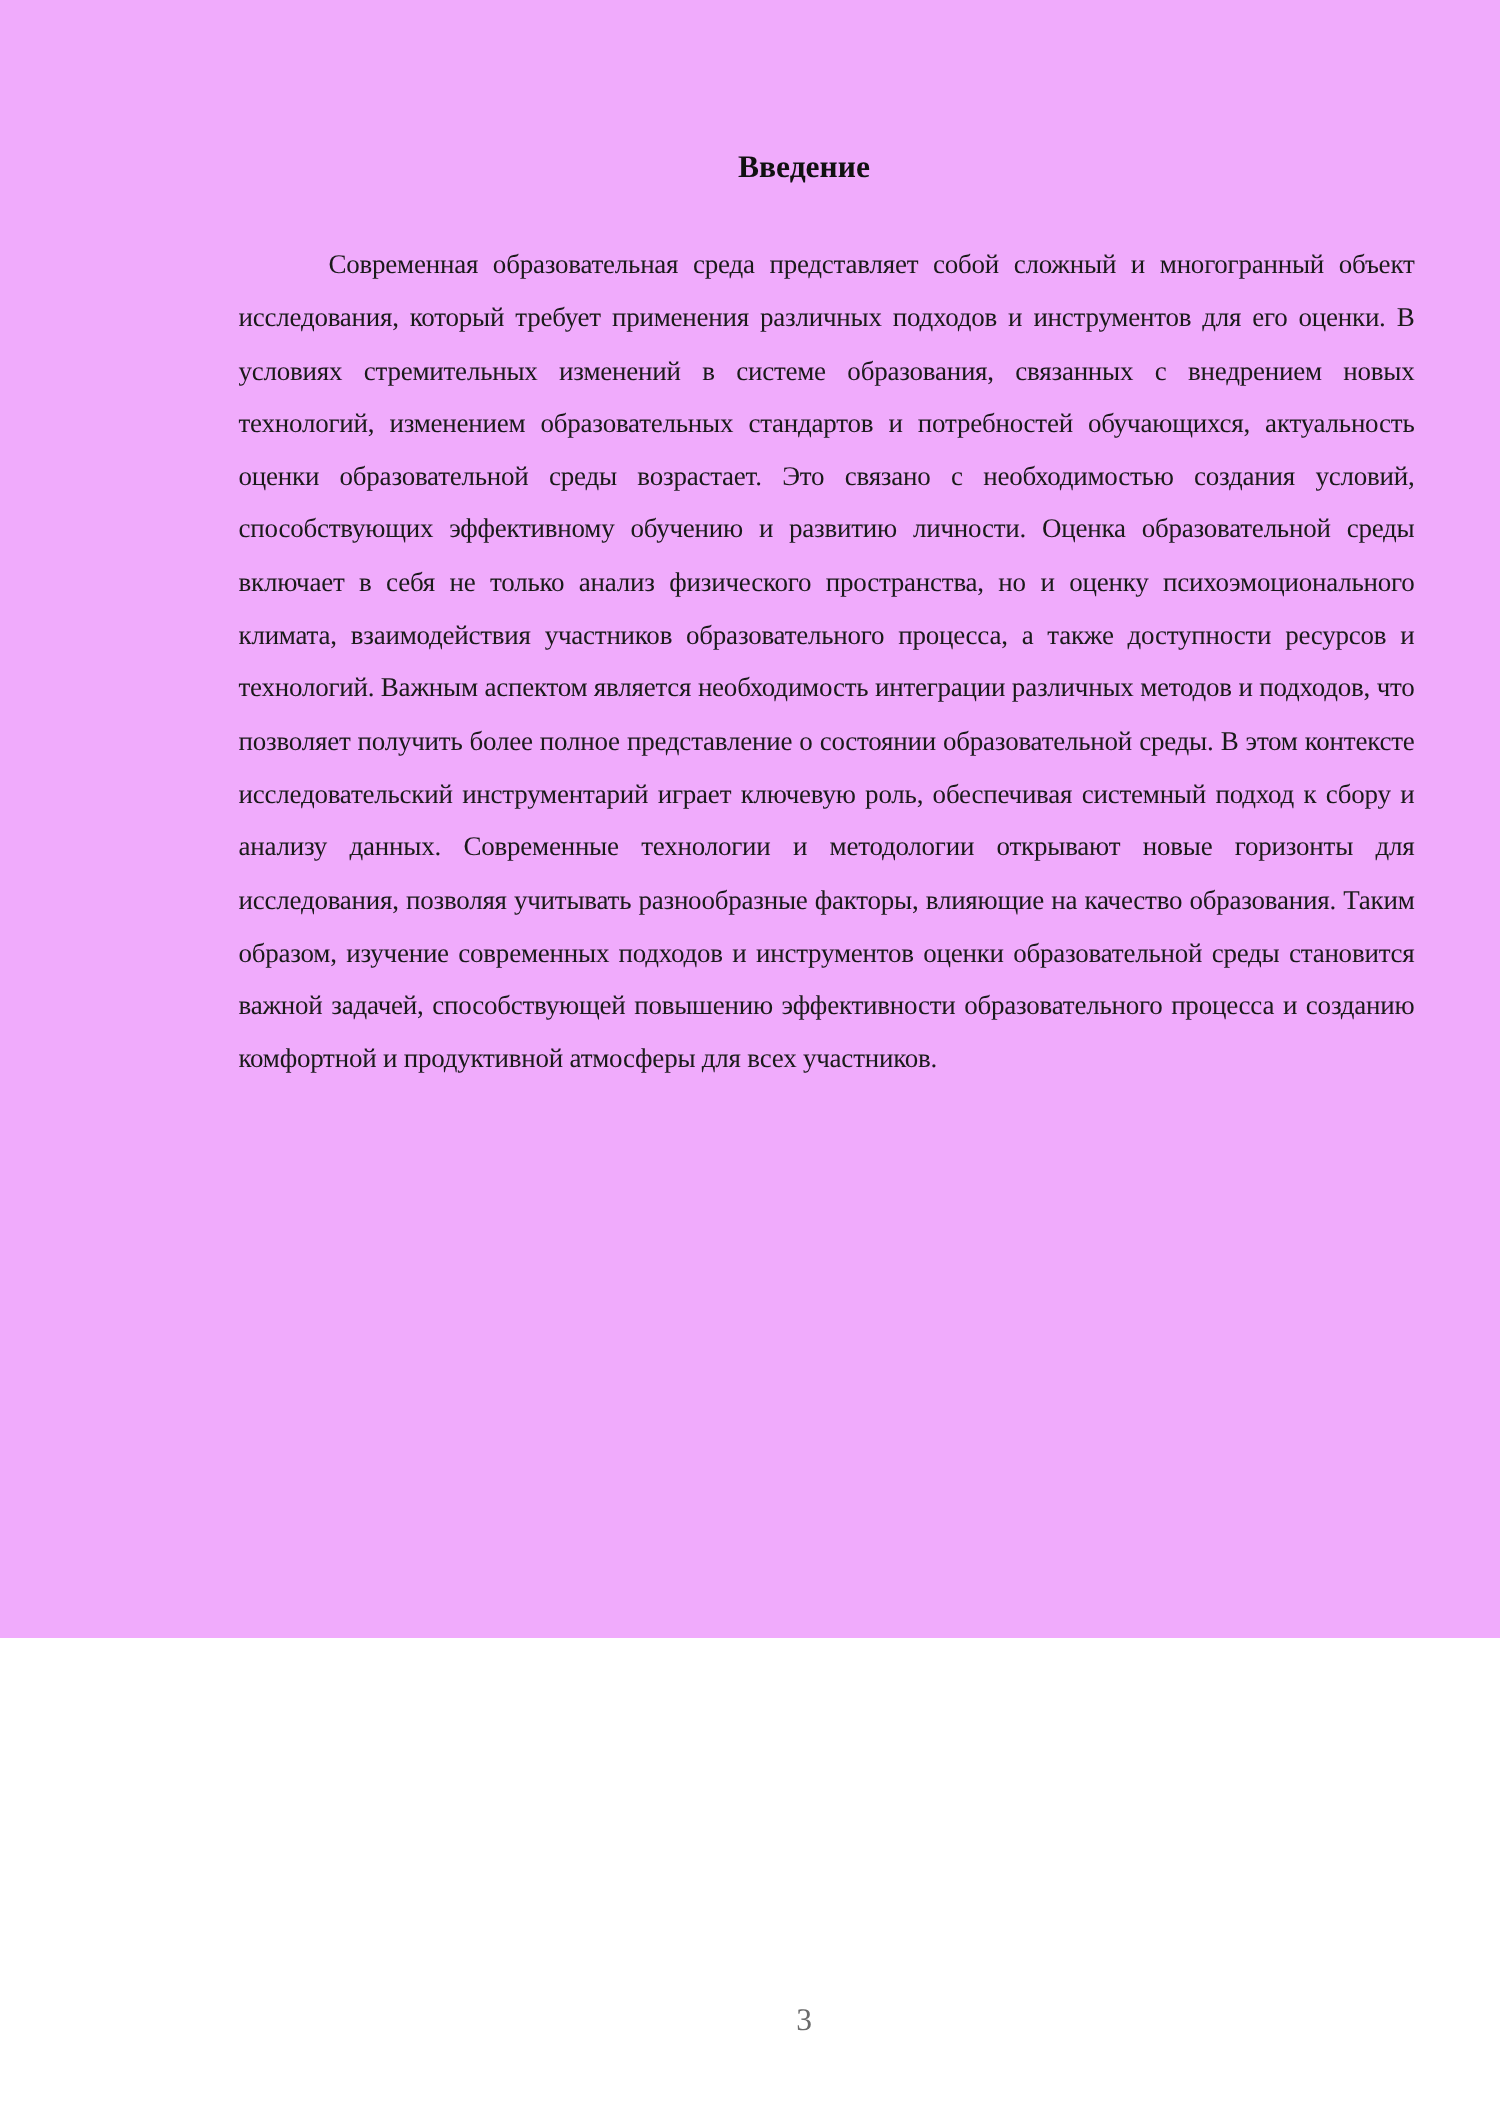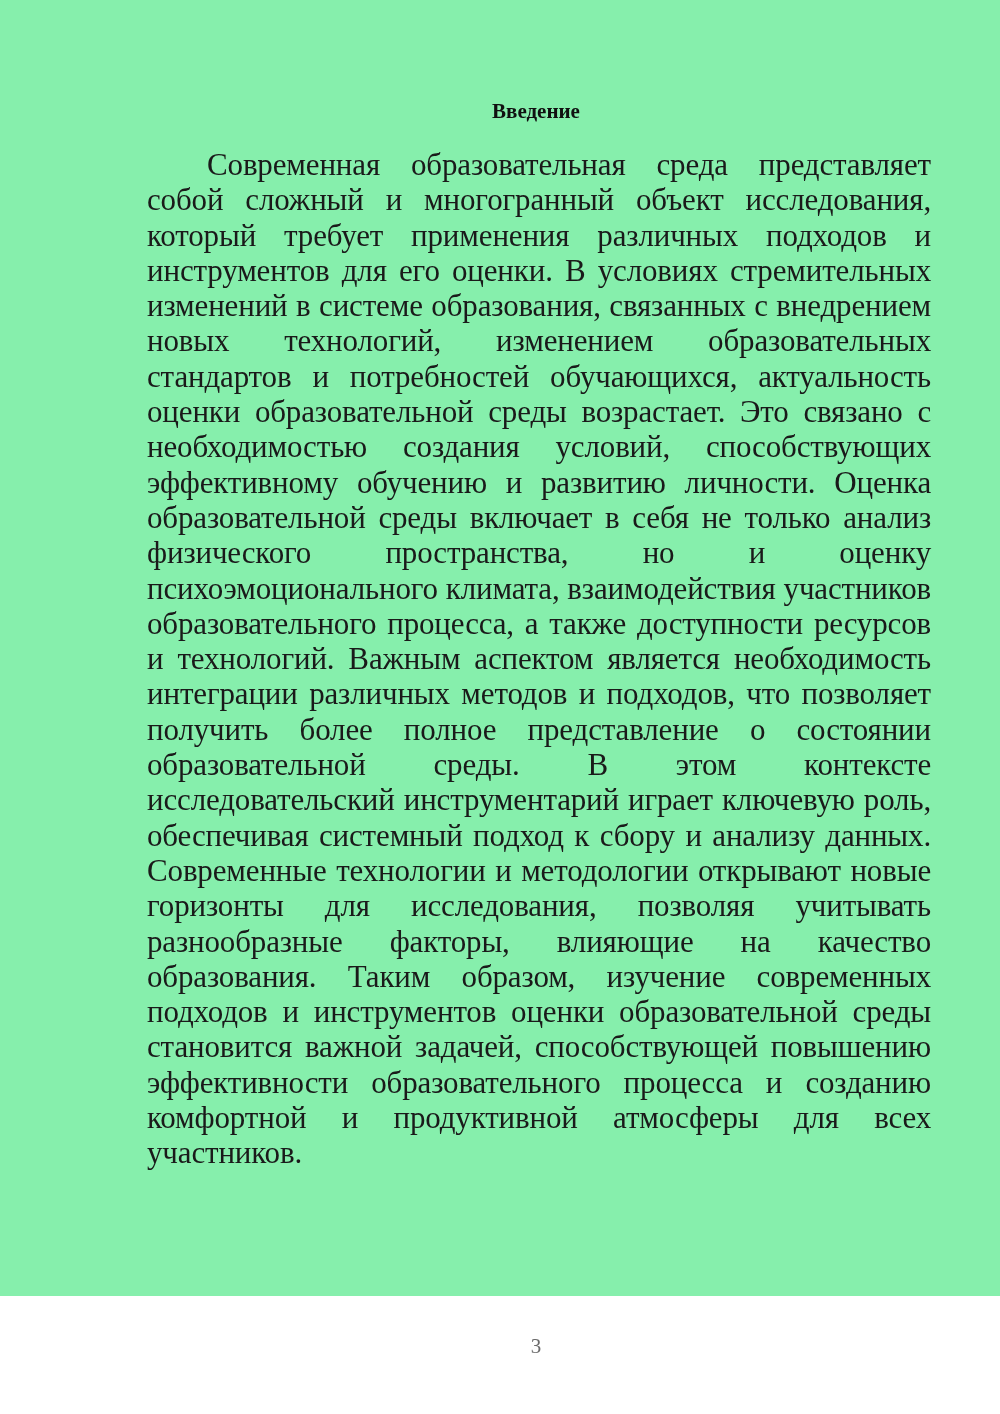--- a/index.html
+++ b/index.html
@@ -13,42 +13,42 @@
       position: relative;
       overflow: hidden;
       font-family: "Liberation Serif", "DejaVu Serif", serif;
       color: #1a1a1a;
     }
     .page {
       position: absolute;
       left: 0;
       top: 0;
       width: 1000px;
-      height: 1296px;
-      background: #86efac;
+      height: 1092px;
+      background: #f0abfc;
     }
     .heading {
       position: absolute;
       top: 96px;
       left: 0;
       width: 1072px;
       text-align: center;
       font-weight: bold;
       font-size: 21px;
       line-height: 30px;
       margin: 0;
       color: #111111;
     }
     .body-text {
       position: absolute;
       top: 143px;
       left: 143px;
       width: 784px;
-      margin: 4px;
-      font-size: 31px;
+      margin: 16px;
+      font-size: 18px;
       line-height: 35.3px;
       text-align: justify;
       text-indent: 60px;
       color: #1a1a1a;
       letter-spacing: -0.15px;
       word-spacing: 0px;
     }
     .page-number {
       position: absolute;
       top: 1333px;

